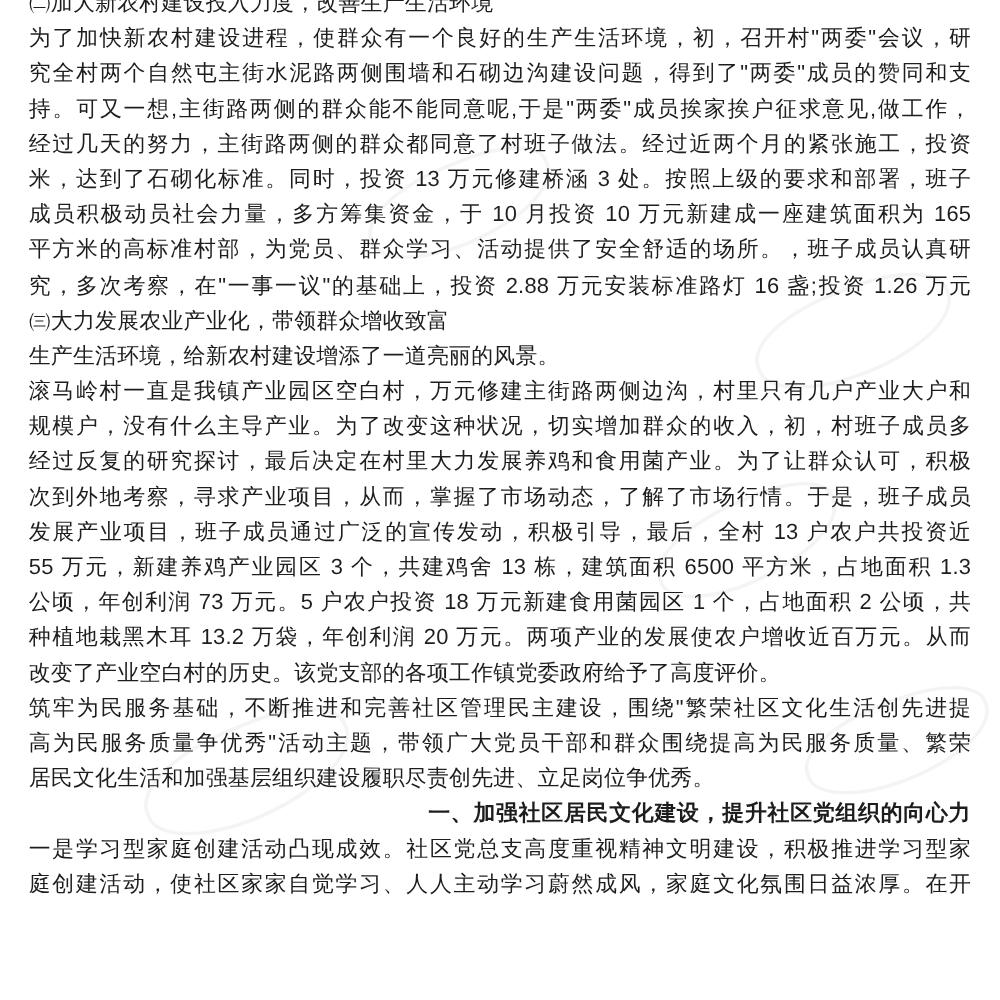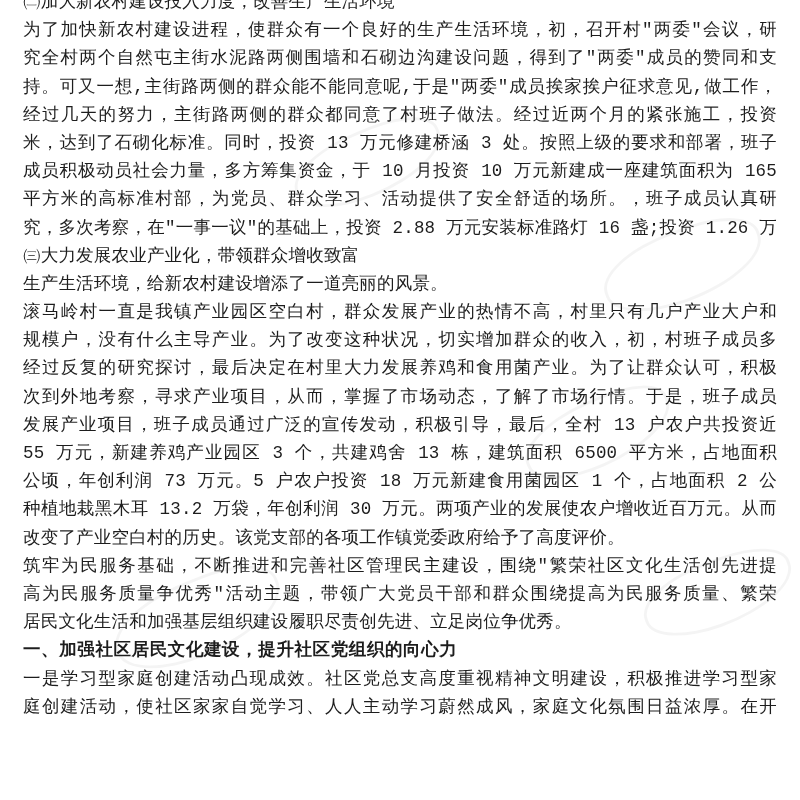--- a/index.html
+++ b/index.html
@@ -6,21 +6,21 @@
     margin: 0;
     padding: 0;
     background: #ffffff;
   }
   .page {
     position: relative;
     width: 800px;
     height: 800px;
     overflow: hidden;
     background: #ffffff;
-    font-family: Liberation Mono, monospace;
+    font-family: Liberation Sans, sans-serif;
   }
   .textblock {
     position: absolute;
     left: 23px;
     top: -12px;
     width: 754px;
     color: #1d1d1d;
     font-size: 17.5px;
     line-height: 28.2px;
     letter-spacing: 0.2px;
@@ -33,21 +33,21 @@
     text-align: justify;
     text-align-last: justify;
     text-justify: inter-ideograph;
   }
   .body-end, .section {
     text-align: left;
     text-align-last: left;
   }
   .heading {
     font-weight: bold;
-    text-align: left;
+    text-align: right;
     letter-spacing: 0.6px;
   }
   .watermark {
     position: absolute;
     border: 3px solid #000;
     border-radius: 50% 40% 55% 45%;
     transform: rotate(-24deg);
     pointer-events: none;
   }
 </style>
@@ -67,28 +67,28 @@
       <div class="line body-full">为了加快新农村建设进程，使群众有一个良好的生产生活环境，初，召开村"两委"会议，研</div>
       <div class="line body-full">究全村两个自然屯主街水泥路两侧围墙和石砌边沟建设问题，得到了"两委"成员的赞同和支</div>
       <div class="line body-full">持。可又一想,主街路两侧的群众能不能同意呢,于是"两委"成员挨家挨户征求意见,做工作，</div>
       <div class="line body-full">经过几天的努力，主街路两侧的群众都同意了村班子做法。经过近两个月的紧张施工，投资</div>
       <div class="line body-full">米，达到了石砌化标准。同时，投资 13 万元修建桥涵 3 处。按照上级的要求和部署，班子</div>
       <div class="line body-full">成员积极动员社会力量，多方筹集资金，于 10 月投资 10 万元新建成一座建筑面积为 165</div>
       <div class="line body-full">平方米的高标准村部，为党员、群众学习、活动提供了安全舒适的场所。，班子成员认真研</div>
       <div class="line body-full">究，多次考察，在"一事一议"的基础上，投资 2.88 万元安装标准路灯 16 盏;投资 1.26 万元</div>
       <div class="line section">㈢大力发展农业产业化，带领群众增收致富</div>
       <div class="line body-end">生产生活环境，给新农村建设增添了一道亮丽的风景。</div>
-      <div class="line body-full">滚马岭村一直是我镇产业园区空白村，群众发展产业的热情不高，村里只有几户产业大户和</div>
+      <div class="line body-full">滚马岭村一直是我镇产业园区空白村，万元修建主街路两侧边沟，村里只有几户产业大户和</div>
       <div class="line body-full">规模户，没有什么主导产业。为了改变这种状况，切实增加群众的收入，初，村班子成员多</div>
       <div class="line body-full">经过反复的研究探讨，最后决定在村里大力发展养鸡和食用菌产业。为了让群众认可，积极</div>
       <div class="line body-full">次到外地考察，寻求产业项目，从而，掌握了市场动态，了解了市场行情。于是，班子成员</div>
       <div class="line body-full">发展产业项目，班子成员通过广泛的宣传发动，积极引导，最后，全村 13 户农户共投资近</div>
       <div class="line body-full">55 万元，新建养鸡产业园区 3 个，共建鸡舍 13 栋，建筑面积 6500 平方米，占地面积 1.3</div>
       <div class="line body-full">公顷，年创利润 73 万元。5 户农户投资 18 万元新建食用菌园区 1 个，占地面积 2 公顷，共</div>
-      <div class="line body-full">种植地栽黑木耳 13.2 万袋，年创利润 30 万元。两项产业的发展使农户增收近百万元。从而</div>
+      <div class="line body-full">种植地栽黑木耳 13.2 万袋，年创利润 20 万元。两项产业的发展使农户增收近百万元。从而</div>
       <div class="line body-end">改变了产业空白村的历史。该党支部的各项工作镇党委政府给予了高度评价。</div>
       <div class="line body-full">筑牢为民服务基础，不断推进和完善社区管理民主建设，围绕"繁荣社区文化生活创先进提</div>
       <div class="line body-full">高为民服务质量争优秀"活动主题，带领广大党员干部和群众围绕提高为民服务质量、繁荣</div>
       <div class="line body-end">居民文化生活和加强基层组织建设履职尽责创先进、立足岗位争优秀。</div>
       <div class="line heading">一、加强社区居民文化建设，提升社区党组织的向心力</div>
       <div class="line body-full">一是学习型家庭创建活动凸现成效。社区党总支高度重视精神文明建设，积极推进学习型家</div>
       <div class="line body-full">庭创建活动，使社区家家自觉学习、人人主动学习蔚然成风，家庭文化氛围日益浓厚。在开</div>
     </div>
 </div>
 

